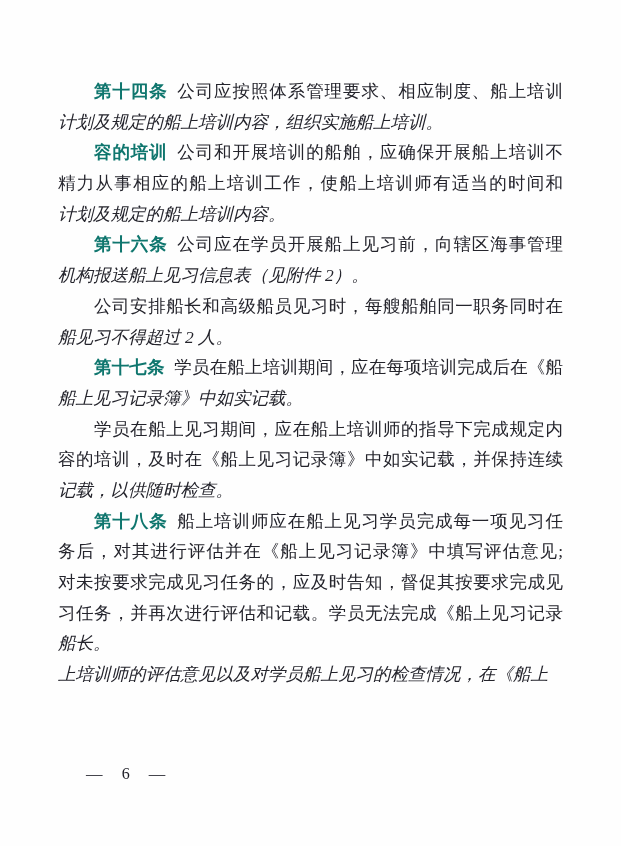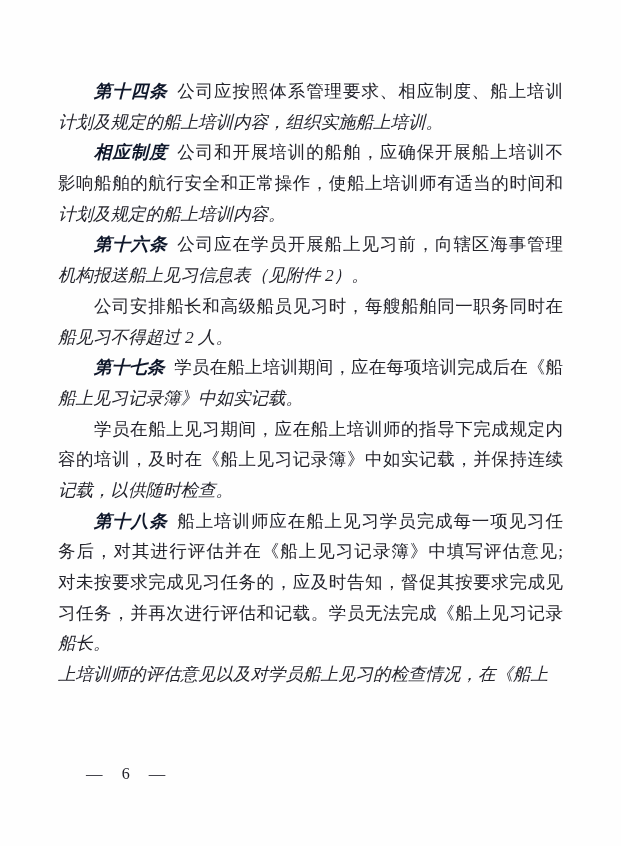--- a/index.html
+++ b/index.html
@@ -31,23 +31,22 @@
   .line {
     text-align: justify;
     text-align-last: justify;
     height: 30.7px;
     white-space: normal;
   }
   .line.first { text-indent: 36px; }
   .line.last { text-align-last: left; font-style: italic; }
   .lead {
     font-weight: 700;
-    color: #0f172a;
+    color: #0f766e;
     margin-right: 0.55em;
-    font-style: italic;
   }
   .footer {
     position: absolute;
     left: 86px;
     top: 763px;
     font-size: 16.5px;
     line-height: 22px;
     color: #1d1d26;
     letter-spacing: 0;
   }
@@ -61,22 +60,22 @@
 </head>
 <body>
 
 <div class="page">
   <div class="content" id="content">
       <div class="para">
         <div class="line first"><b class="lead">第十四条</b><span>公司应按照体系管理要求、相应制度、船上培训</span></div>
         <div class="line last">计划及规定的船上培训内容，组织实施船上培训。</div>
       </div>
       <div class="para">
-        <div class="line first"><b class="lead">相应制度</b><span>公司和开展培训的船舶，应确保开展船上培训不</span></div>
-        <div class="line">影响船舶的航行安全和正常操作，使船上培训师有适当的时间和</div>
+        <div class="line first"><b class="lead">容的培训</b><span>公司和开展培训的船舶，应确保开展船上培训不</span></div>
+        <div class="line">精力从事相应的船上培训工作，使船上培训师有适当的时间和</div>
         <div class="line last">计划及规定的船上培训内容。</div>
       </div>
       <div class="para">
         <div class="line first"><b class="lead">第十六条</b><span>公司应在学员开展船上见习前，向辖区海事管理</span></div>
         <div class="line last">机构报送船上见习信息表（见附件 2）。</div>
       </div>
       <div class="para">
         <div class="line first">公司安排船长和高级船员见习时，每艘船舶同一职务同时在</div>
         <div class="line last">船见习不得超过 2 人。</div>
       </div>

